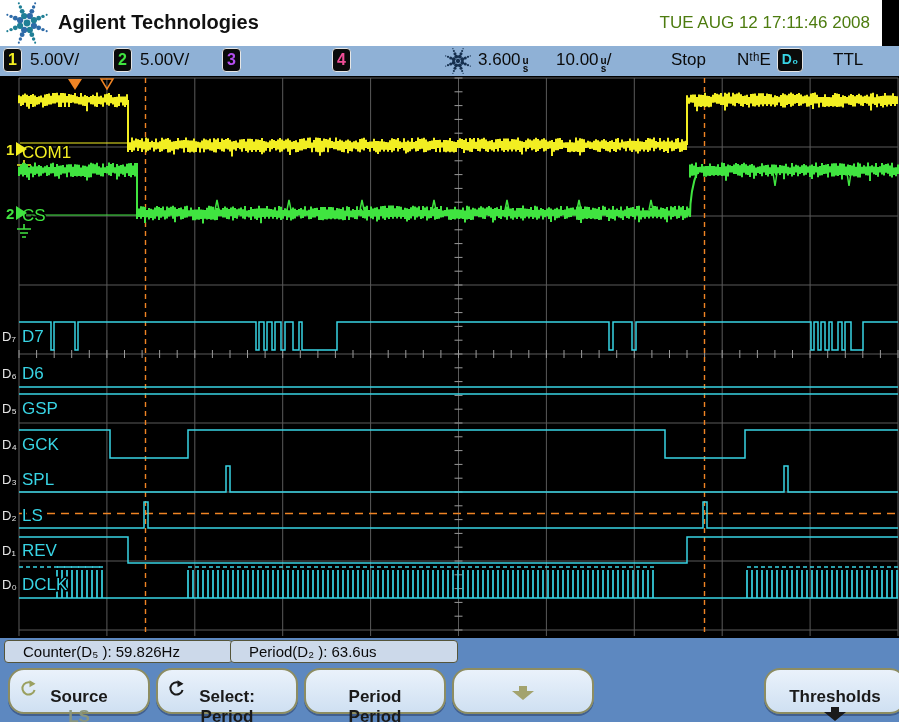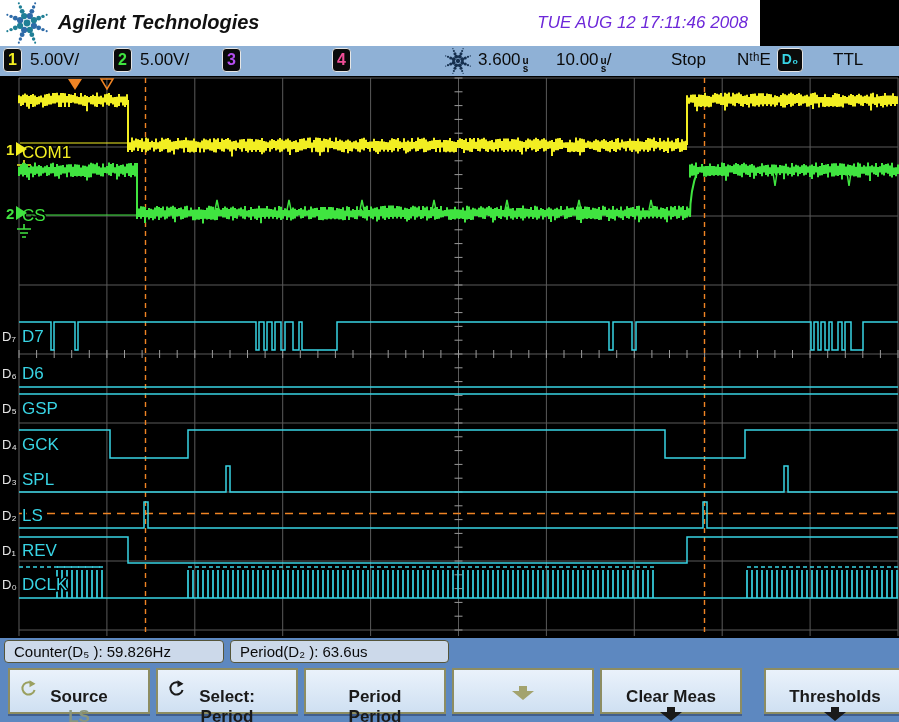--- a/index.html
+++ b/index.html
@@ -1,36 +1,36 @@
 <!DOCTYPE html>
 <html><head>
 <meta charset="utf-8">
 <style>
   html,body{margin:0;padding:0;background:#222;}
   .screen{position:relative;width:899px;height:722px;background:#000;overflow:hidden;
           font-family:"Liberation Sans","DejaVu Sans",sans-serif;}
-  .header{position:absolute;top:0;left:0;width:760px;height:46px;background:#ffffff;font-style:italic;}
+  .header{position:absolute;top:0;left:0;width:882px;height:46px;background:#ffffff;}
   .brand{position:absolute;left:58px;top:11px;font-size:20px;font-weight:bold;color:#111;letter-spacing:0px;}
-  .datetime{position:absolute;right:12px;top:13px;font-size:17px;color:#6d28d9;}
+  .datetime{position:absolute;right:12px;top:13px;font-size:17px;color:#4d7c0f;}
   .statusbar{position:absolute;top:46px;left:0;width:899px;height:30px;background:#8fb1d6;}
   .sb{position:absolute;top:4px;font-size:17px;color:#0a0a0a;white-space:nowrap;text-align:center;}
   .badge{position:absolute;top:2px;width:17px;height:22px;background:#0a0a0a;border:1px solid #e6e6e6;
          border-radius:4px;text-align:center;font-size:16px;font-weight:bold;line-height:22px;}
   .srcbadge{position:absolute;top:2px;width:24px;height:22px;background:#0a0a0a;border:1px solid #e6e6e6;
          border-radius:4px;text-align:center;font-size:14px;font-weight:bold;line-height:21px;}
   .stack{display:inline-flex;flex-direction:column;font-size:10px;line-height:8px;font-weight:bold;
          margin-left:2px;vertical-align:1px;}
   .stack i{font-style:normal;}
   #scope-svg{position:absolute;top:76px;left:0;}
   .bottombar{position:absolute;top:638px;left:0;width:899px;height:84px;background:#5d88c0;}
   .readout{position:absolute;top:2px;height:21px;background:#ccd9ea;border:1px solid #55553a;
-           border-radius:4px;font-size:15px;color:#0a0a0a;line-height:21px;padding-left:9px;
+           border-radius:4px;font-size:15px;color:#0a0a0a;line-height:21px;padding-left:18px;
            box-shadow:0 1px 0 #emb;white-space:nowrap;}
   .softkey{position:absolute;top:30px;width:142px;height:46px;background:linear-gradient(#eaf2fb,#cfe0f2);
-           border:2px solid #8d8d62;border-radius:0;padding:16px;cursor:pointer;
+           border:2px solid #8d8d62;border-radius:16px;padding:16px;cursor:pointer;
            font-family:"Liberation Sans","DejaVu Sans",sans-serif;box-shadow:0 2px 0 rgba(0,0,30,.3);}
   .softkey .l1{font-size:17px;font-weight:bold;color:#1a1a1a;line-height:20px;margin-top:1px;}
   .softkey .l2{font-size:17px;font-weight:bold;color:#1a1a1a;line-height:19px;}
   .softkey .dim{color:#8a967e;}
   .softkey.disabled .l1{color:#a3a36e;}
   .knobicon{position:absolute;left:8px;top:9px;}
   .arrowicon{display:block;margin:0 auto;}
 </style>
 </head>
 <body>
@@ -214,26 +214,20 @@
       <div class="l1">Period</div>
       <div class="l2">Period</div>
     </button>
 
     <button class="softkey disabled" style="left:452px">
       <svg class="arrowicon" width="32" height="14" viewBox="0 0 32 14">
         <path d="M12 0 H20 V5 H27 L16 14 L5 5 H12 Z" fill="#a3a36e"></path>
       </svg>
     </button>
 
-    <button class="softkey" style="left:600px">
-      <div class="l1">Clear Meas</div>
-      <svg class="arrowicon" width="32" height="14" viewBox="0 0 32 14">
-        <path d="M12 0 H20 V5 H27 L16 14 L5 5 H12 Z" fill="#1a1a1a"></path>
-      </svg>
-    </button>
 
     <button class="softkey" style="left:764px">
       <div class="l1">Thresholds</div>
       <svg class="arrowicon" width="32" height="14" viewBox="0 0 32 14">
         <path d="M12 0 H20 V5 H27 L16 14 L5 5 H12 Z" fill="#1a1a1a"></path>
       </svg>
     </button>
   </div>
 </div>
 

